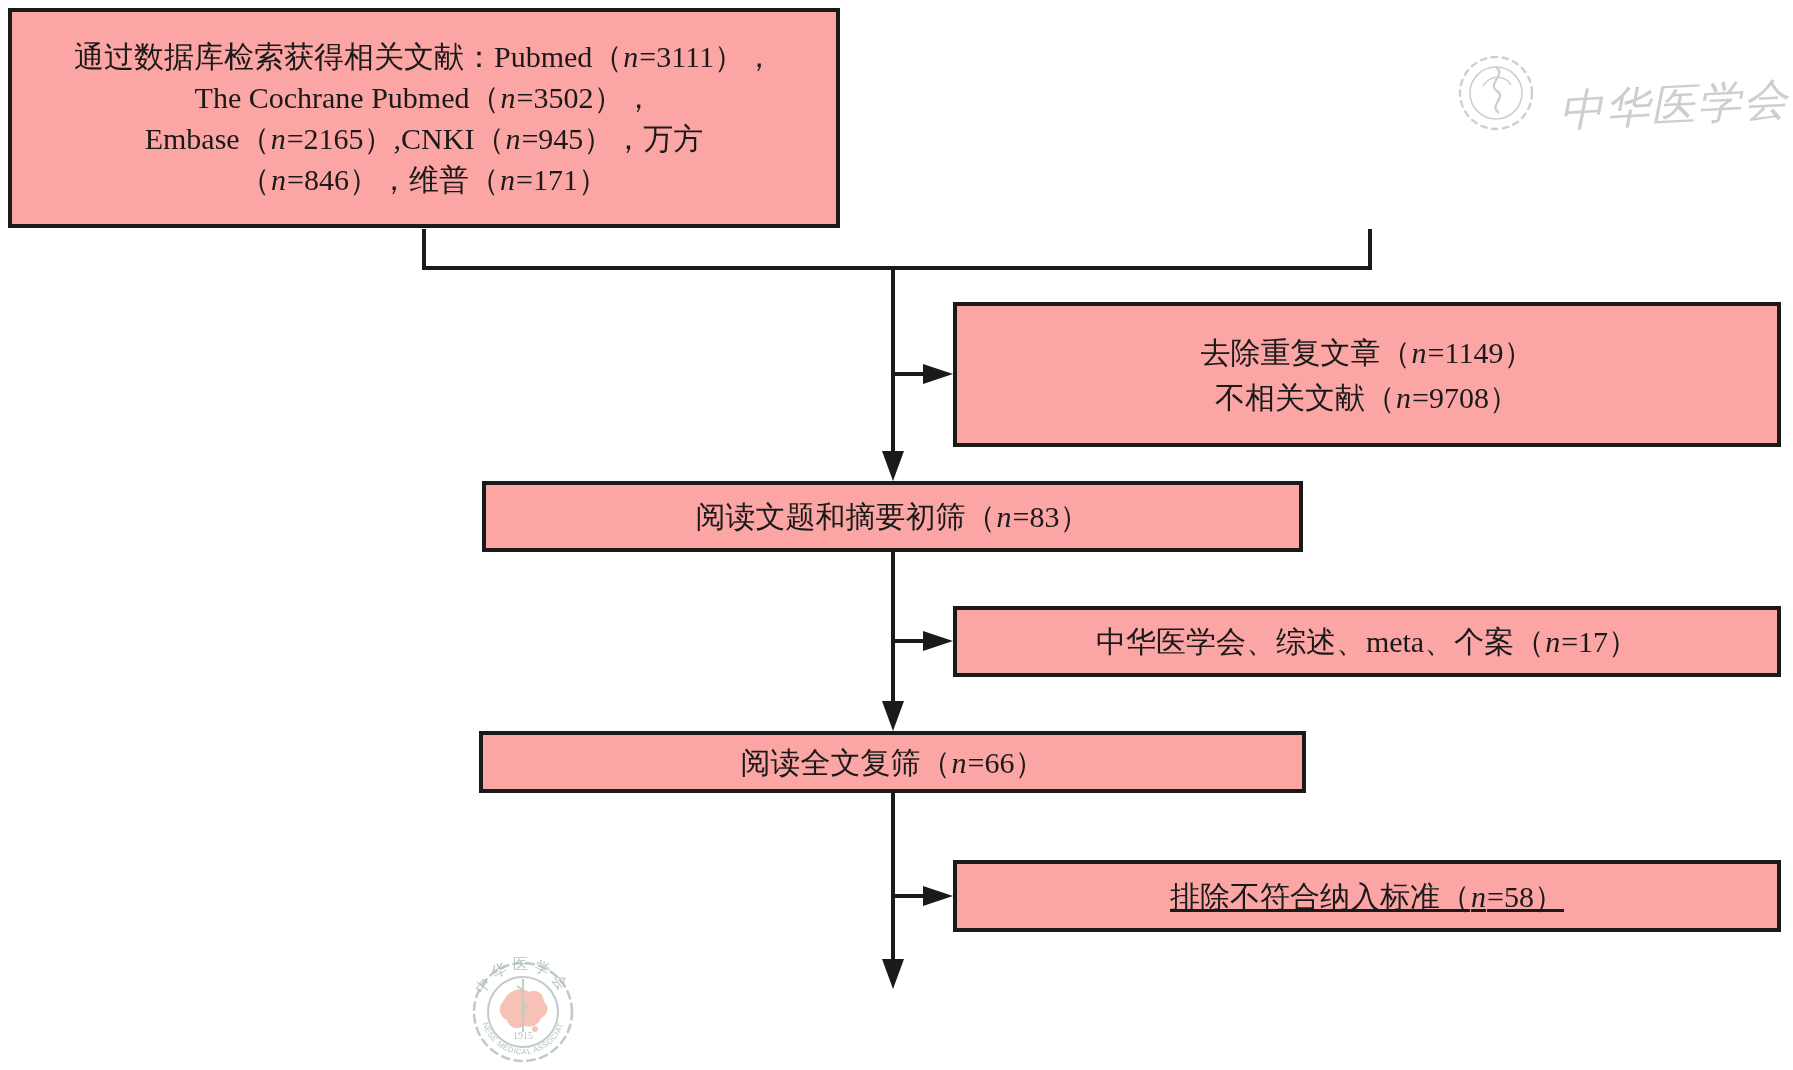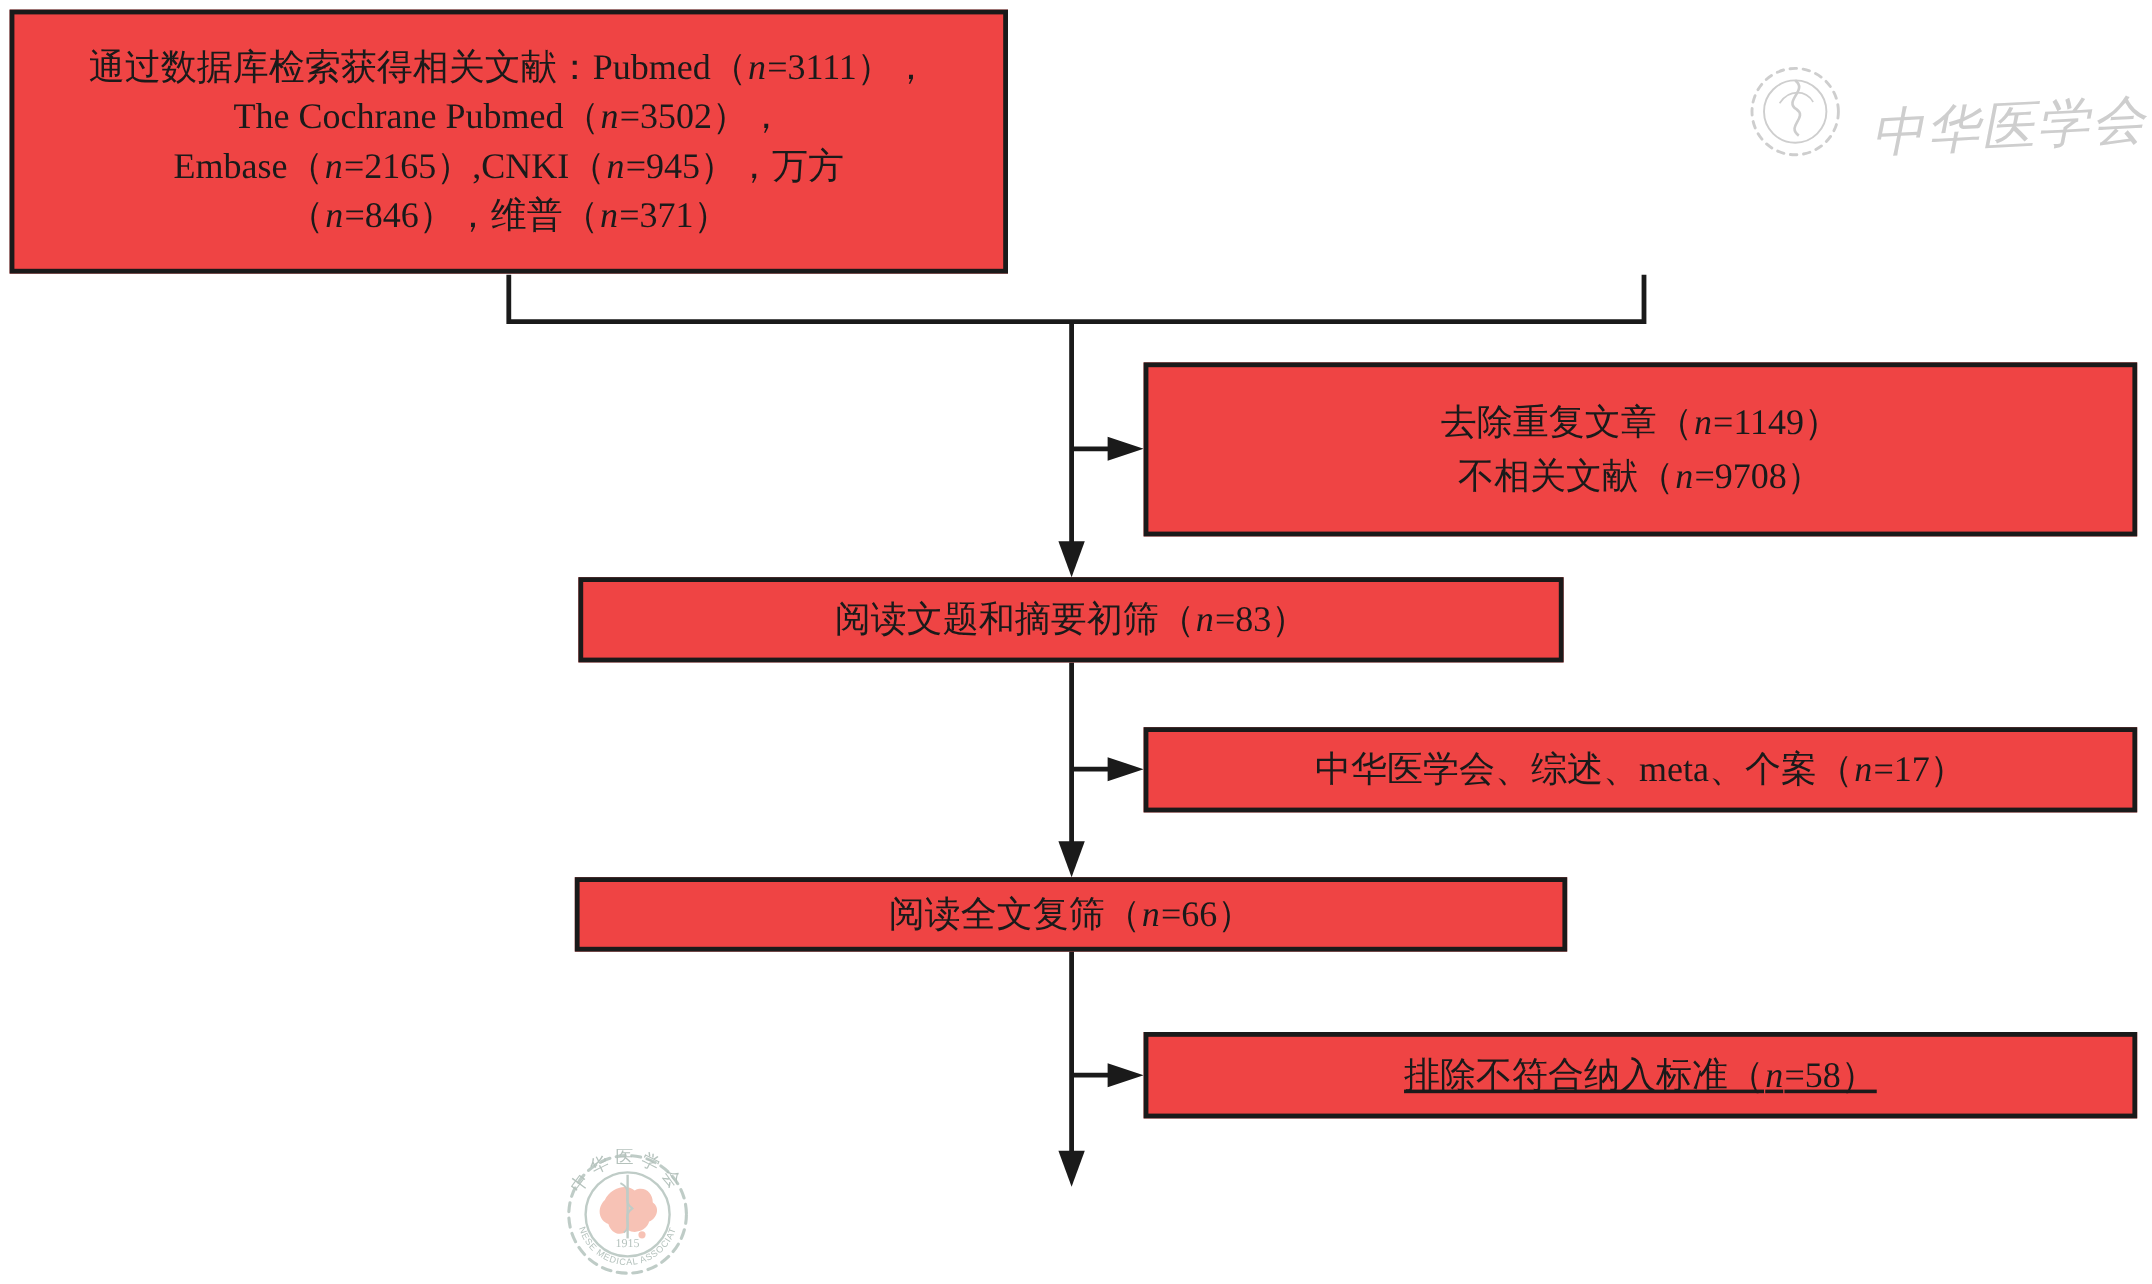--- a/index.html
+++ b/index.html
@@ -15,21 +15,21 @@
   .layer {
     position: absolute;
     left: 0; top: 0;
     width: 1793px; height: 1070px;
     pointer-events: none;
   }
   .box {
     position: absolute;
     box-sizing: border-box;
     border: 4px solid #1a1a1a;
-    background: #ef4444;
+    background: #fca5a5;
     display: flex;
     flex-direction: column;
     align-items: center;
     justify-content: center;
     text-align: center;
     font-size: 30px;
     line-height: 41px;
     white-space: nowrap;
   }
   .tline { display: block; }
@@ -68,21 +68,21 @@
       <path d="M953 374 L923 364 L923 384 Z"></path>
       <path d="M953 641 L923 631 L923 651 Z"></path>
       <path d="M953 896 L923 886 L923 906 Z"></path>
     </g>
   </svg>
 
   <div class="box b1">
       <div class="tline"><span>通过数据库检索获得相关文献：Pubmed（</span><span class="nvar">n</span><span>=3111），</span></div>
       <div class="tline"><span>The Cochrane Pubmed（</span><span class="nvar">n</span><span>=3502），</span></div>
       <div class="tline"><span>Embase（</span><span class="nvar">n</span><span>=2165）,CNKI（</span><span class="nvar">n</span><span>=945），万方</span></div>
-      <div class="tline"><span>（</span><span class="nvar">n</span><span>=846），维普（</span><span class="nvar">n</span><span>=371）</span></div>
+      <div class="tline"><span>（</span><span class="nvar">n</span><span>=846），维普（</span><span class="nvar">n</span><span>=171）</span></div>
     </div>
   <div class="box b3">
       <div class="tline"><span>去除重复文章（</span><span class="nvar">n</span><span>=1149）</span></div>
       <div class="tline"><span>不相关文献（</span><span class="nvar">n</span><span>=9708）</span></div>
     </div>
   <div class="box b4">
       <div class="tline"><span>阅读文题和摘要初筛（</span><span class="nvar">n</span><span>=83）</span></div>
     </div>
   <div class="box b5">
       <div class="tline"><span>中华医学会、综述、meta、个案（</span><span class="nvar">n</span><span>=17）</span></div>

